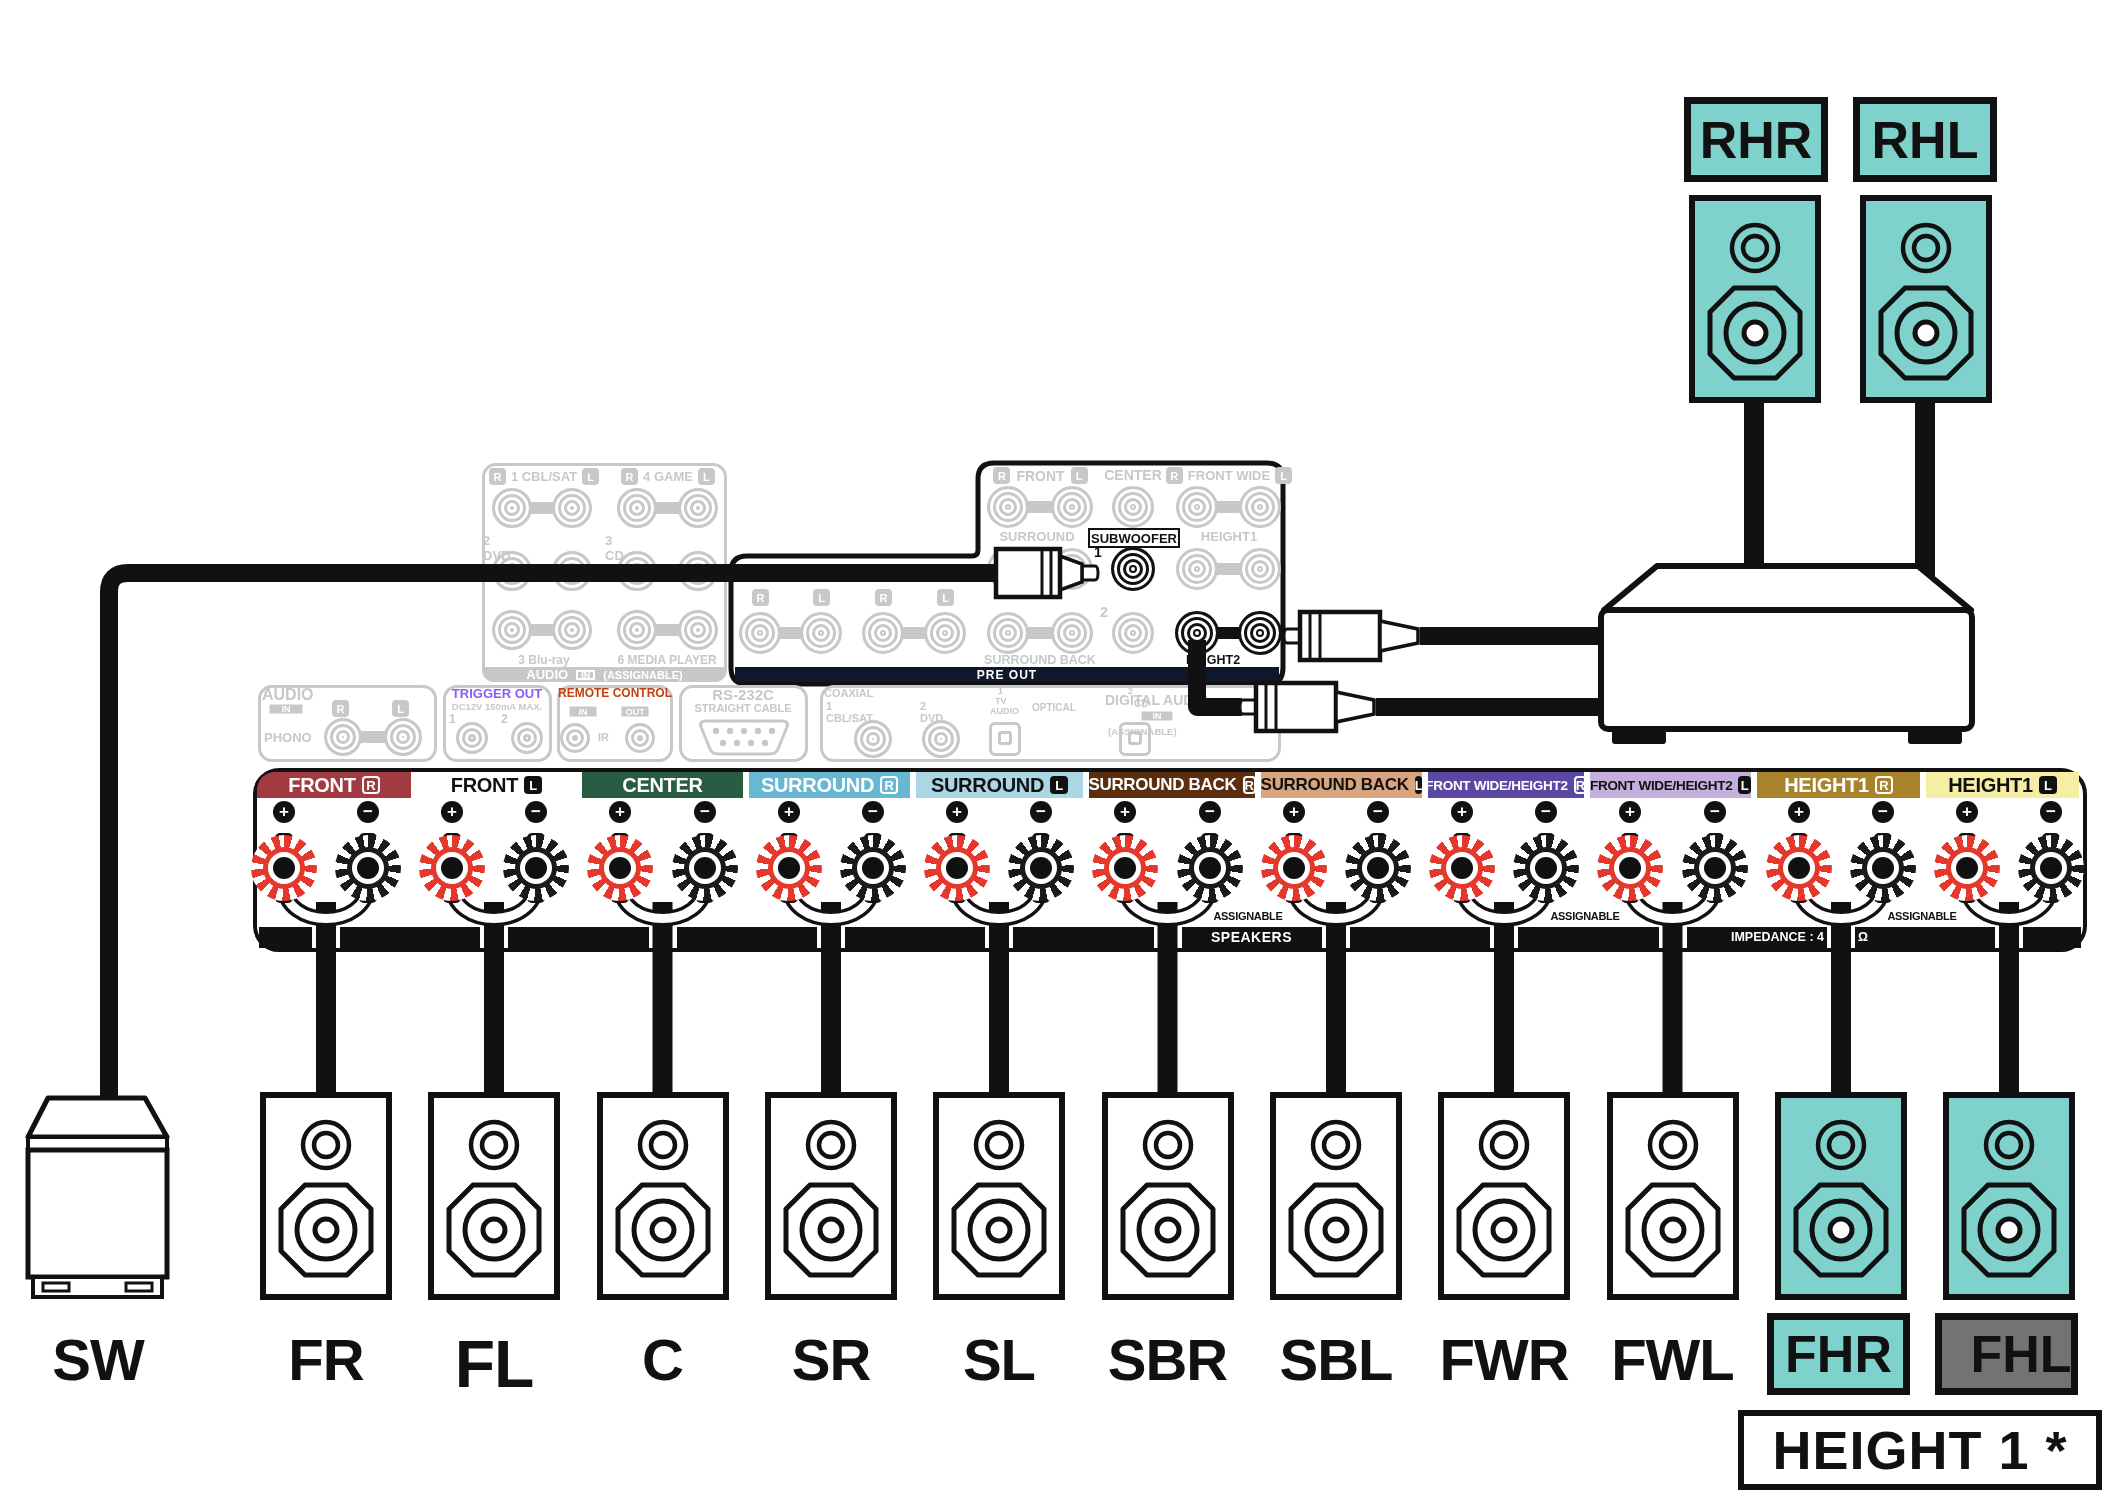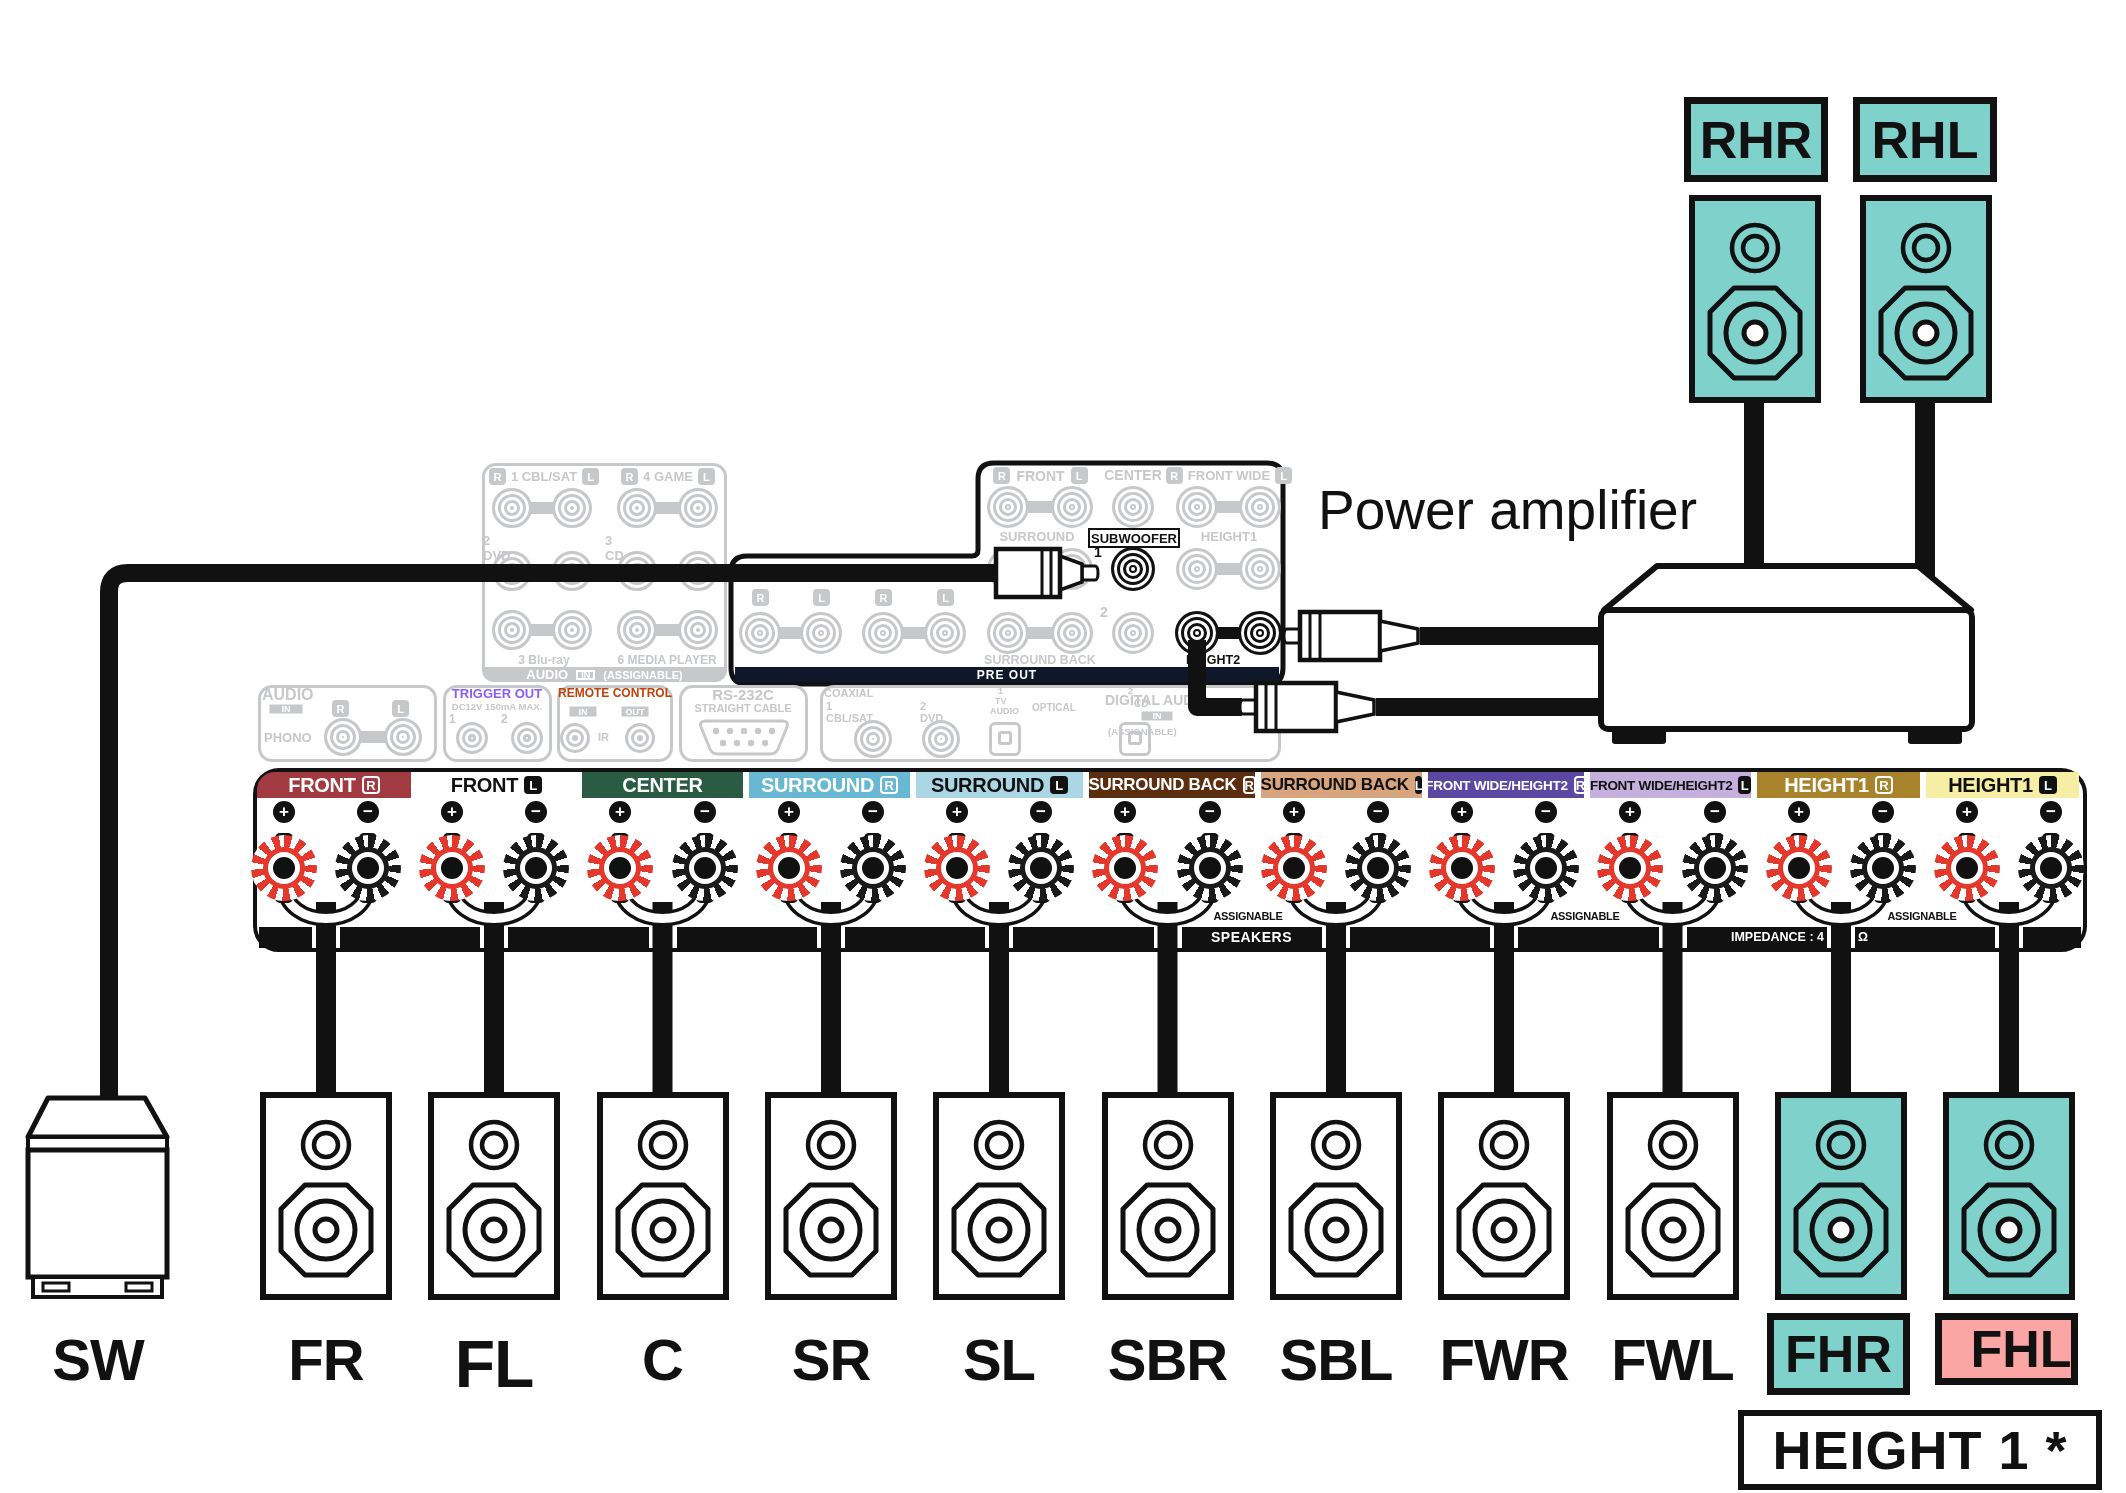--- a/index.html
+++ b/index.html
@@ -200,21 +200,20 @@
     </svg>
 
   <div id="amp-layer" class="abs" style="left:0;top:0">
       <svg width="2126" height="1493" style="position:absolute;left:0;top:0">
         <path d="M1657,566 L1918,566 L1971,610 L1604,610 Z" fill="#fff" stroke="#111111" stroke-width="6" stroke-linejoin="round"></path>
       </svg>
       <div style="position: absolute; left: 1612px; top: 730px; width: 54px; height: 14px; background: rgb(17, 17, 17); border-radius: 3px;"></div>
       <div style="position: absolute; left: 1908px; top: 730px; width: 54px; height: 14px; background: rgb(17, 17, 17); border-radius: 3px;"></div>
       <div style="position: absolute; left: 1598px; top: 607px; width: 377px; height: 125px; border: 6px solid rgb(17, 17, 17); border-radius: 10px; background: rgb(255, 255, 255);"></div>
     </div>
-  <div id="power-amp-label">Power amplifier</div>
 
   <div id="top-cluster" class="abs" style="left:0;top:0">
       <div style="position: absolute; left: 1684px; top: 97px; width: 144px; height: 85px; background: rgb(127, 209, 204); border: 7px solid rgb(17, 17, 17); display: flex; align-items: center; justify-content: center; font-weight: bold; font-size: 52px; color: rgb(17, 17, 17);">RHR</div>
       <div style="position: absolute; left: 1853px; top: 97px; width: 144px; height: 85px; background: rgb(127, 209, 204); border: 7px solid rgb(17, 17, 17); display: flex; align-items: center; justify-content: center; font-weight: bold; font-size: 52px; color: rgb(17, 17, 17);">RHL</div>
       <svg width="132" height="210" style="position:absolute;left:1689px;top:195px;overflow:visible">
         <rect x="3" y="3" width="126" height="202" fill="#7fd1cc" stroke="#111111" stroke-width="6"></rect>
         <circle cx="66" cy="53" r="23" fill="none" stroke="#111111" stroke-width="4.5"></circle>
         <circle cx="66" cy="53" r="12" fill="none" stroke="#111111" stroke-width="4.5"></circle>
         <path d="M45,93 L87,93 L111,117 L111,159 L87,183 L45,183 L21,159 L21,117 Z" fill="none" stroke="#111111" stroke-width="5" stroke-linejoin="round"></path>
         <circle cx="66" cy="138" r="29" fill="none" stroke="#111111" stroke-width="5"></circle>
@@ -565,18 +564,18 @@
       </svg>
       <div style="position: absolute; left: 1767px; top: 1313px; width: 143px; height: 82px; background: rgb(127, 209, 204); border: 7px solid rgb(17, 17, 17); display: flex; align-items: center; justify-content: center; font-weight: bold; font-size: 52px; color: rgb(17, 17, 17);">FHR</div>
       <svg width="132" height="210" style="position:absolute;left:1943px;top:1092px;overflow:visible">
         <rect x="3" y="3" width="126" height="202" fill="#7fd1cc" stroke="#111111" stroke-width="6"></rect>
         <circle cx="66" cy="53" r="23" fill="none" stroke="#111111" stroke-width="4.5"></circle>
         <circle cx="66" cy="53" r="12" fill="none" stroke="#111111" stroke-width="4.5"></circle>
         <path d="M45,93 L87,93 L111,117 L111,159 L87,183 L45,183 L21,159 L21,117 Z" fill="none" stroke="#111111" stroke-width="5" stroke-linejoin="round"></path>
         <circle cx="66" cy="138" r="29" fill="none" stroke="#111111" stroke-width="5"></circle>
         <circle cx="66" cy="138" r="11" fill="#fff" stroke="#111111" stroke-width="5"></circle>
       </svg>
-      <div style="position: absolute; left: 1935px; top: 1313px; width: 143px; height: 72px; background: #fca5a5; border: 7px solid rgb(17, 17, 17); display: flex; align-items: center; justify-content: center; font-weight: bold; font-size: 52px; color: rgb(17, 17, 17); padding-left: 29px;">FHL</div>
+      <div style="position: absolute; left: 1935px; top: 1313px; width: 143px; height: 82px; background: #737373; border: 7px solid rgb(17, 17, 17); display: flex; align-items: center; justify-content: center; font-weight: bold; font-size: 52px; color: rgb(17, 17, 17); padding-left: 29px;">FHL</div>
     </div>
   <div id="height1-box" class="callout-box">
     <span>HEIGHT 1 *</span>
   </div>
 </div>
 
 </body></html>

